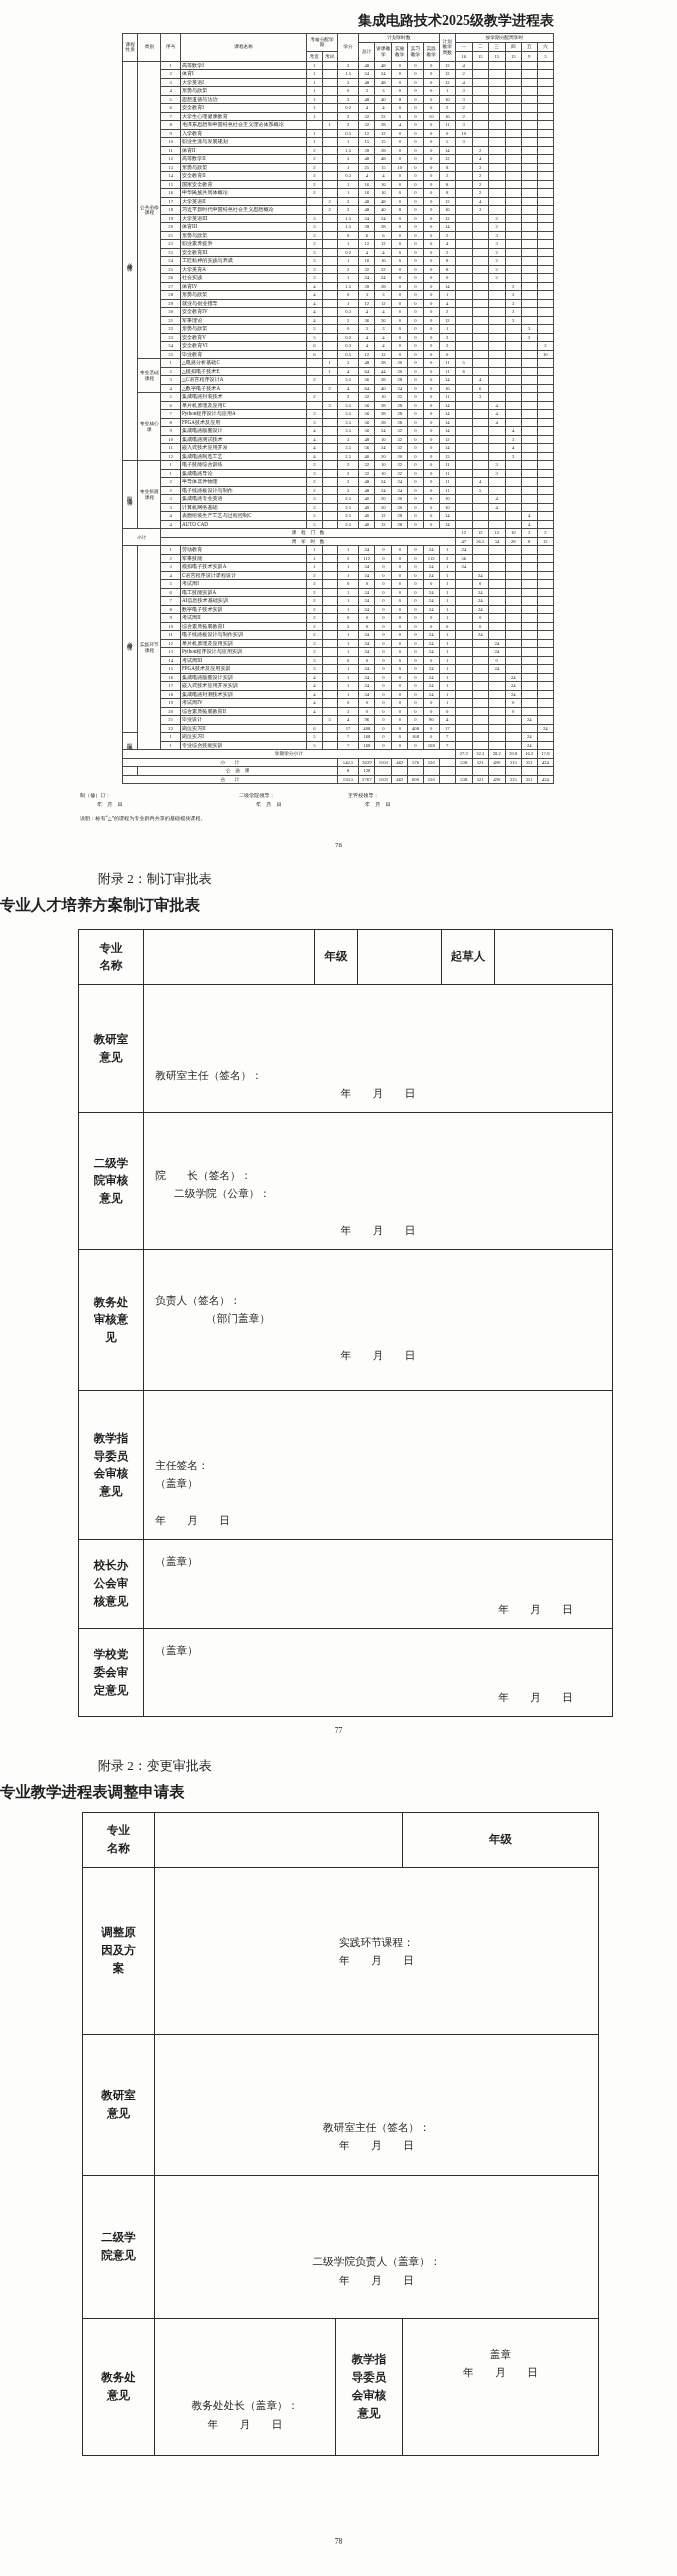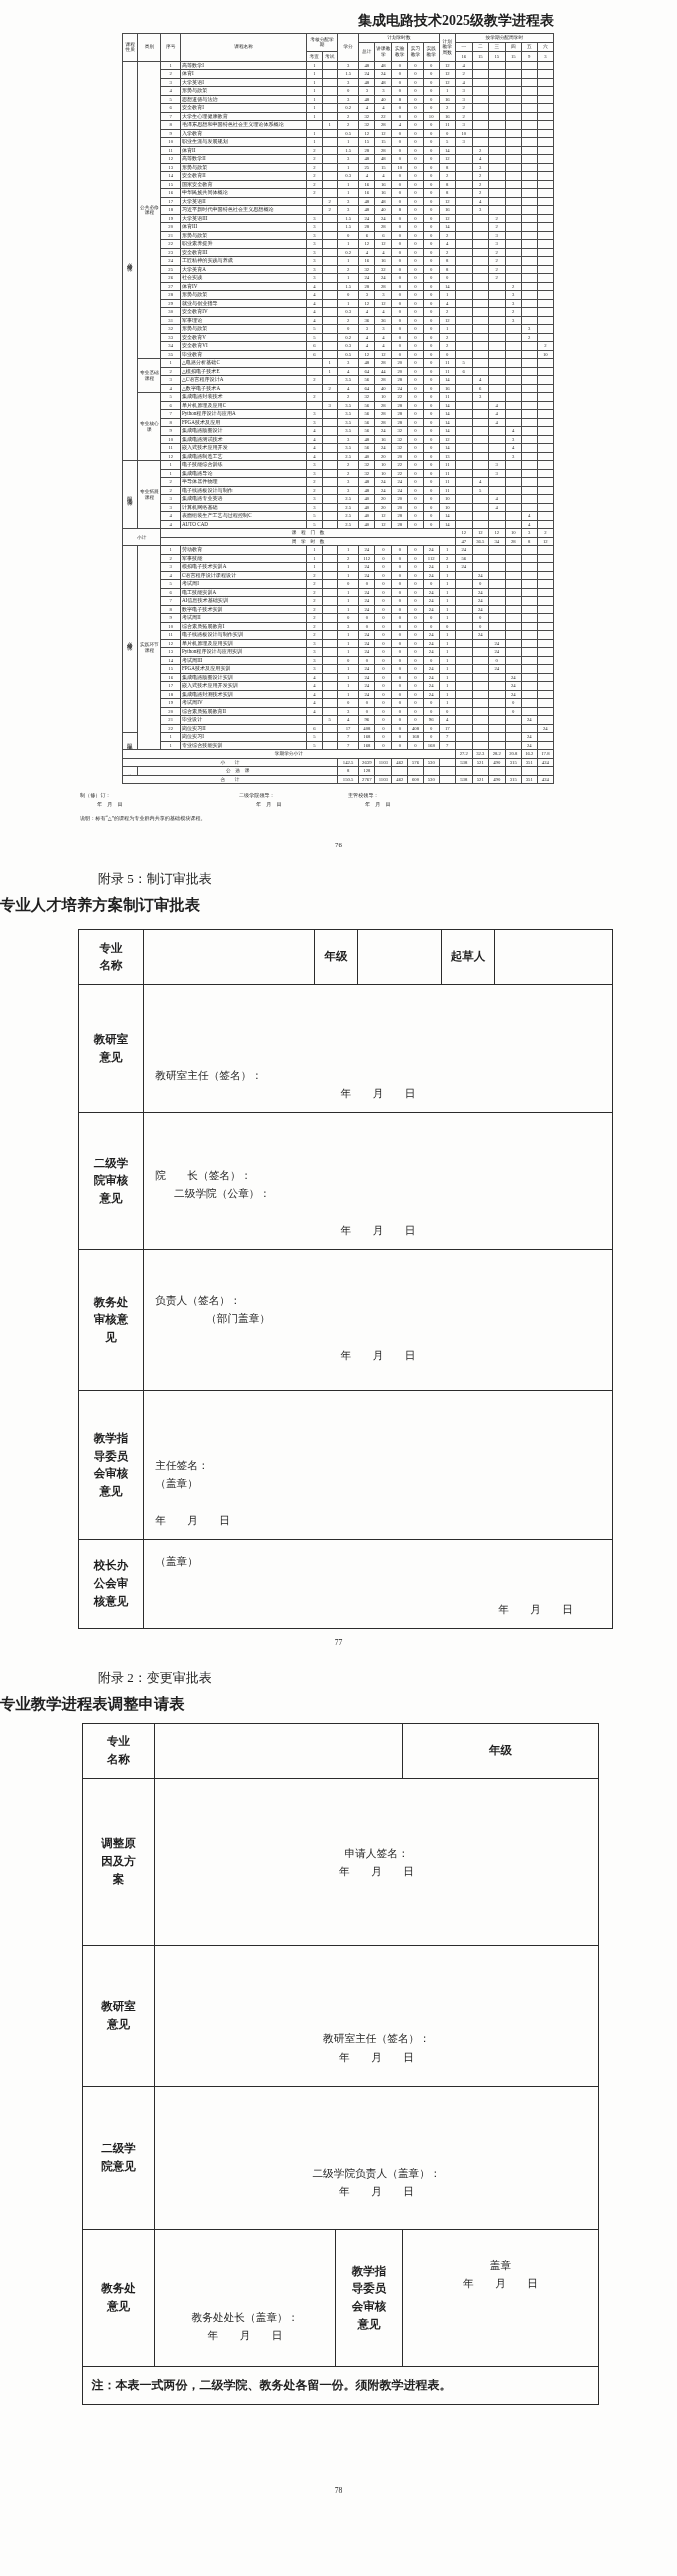--- a/index.html
+++ b/index.html
@@ -1736,21 +1736,21 @@
     <div class="date">年　月　日</div>
   </div>
   <div>
     <div>主管校领导：</div>
     <div class="date">年　月　日</div>
   </div>
 </div>
 <div class="note1">说明：标有“△”的课程为专业群内共享的基础模块课程。</div>
 <div class="pageno">76</div>
 
-<div class="apx-heading">附录 5：制订审批表</div>
+<div class="apx-heading">附录 2：制订审批表</div>
 <div class="form-title">专业人才培养方案制订审批表</div>
 
 <table id="form2" class="form">
   <colgroup>
     <col style="width:65px">
       <col style="width:171px">
       <col style="width:43px">
     <col style="width:84px">
       <col style="width:53px">
       <col style="width:118px">
@@ -1806,20 +1806,29 @@
       </tr>
       <tr>
         <td class="flabel">校长办
 公会审
 核意见</td>
         <td class="fcontent" colspan="5">
           <div class="fline al-l">（盖章）</div>
           <div class="fline al-r g2">年　　月　　日</div>
         </td>
       </tr>
+      <tr>
+        <td class="flabel">学校党
+委会审
+定意见</td>
+        <td class="fcontent" colspan="5">
+          <div class="fline al-l">（盖章）</div>
+          <div class="fline al-r g2">年　　月　　日</div>
+        </td>
+      </tr>
     </tbody>
 </table>
 <div class="pageno2">77</div>
 
 <div class="apx-heading">附录 2：变更审批表</div>
 <div class="form-title">专业教学进程表调整申请表</div>
 
 <table id="form3" class="form">
   <colgroup>
     <col style="width:72px">
@@ -1832,21 +1841,21 @@
       <td class="flabel">专业
 名称</td>
       <td class="fval" colspan="2"></td>
       <td class="flabel" style="border-left:0.9px solid #2b2b2b">年级</td>
     </tr>
   <tr>
         <td class="flabel">调整原
 因及方
 案</td>
         <td class="fcontent" colspan="3">
-          <div class="fline al-c">申请人签名：</div>
+          <div class="fline al-c">实践环节课程：</div>
           <div class="fline al-c">年　　月　　日</div>
         </td>
       </tr>
       <tr>
         <td class="flabel">教研室
 意见</td>
         <td class="fcontent" colspan="3">
           <div class="fline al-c">教研室主任（签名）：</div>
           <div class="fline al-c">年　　月　　日</div>
         </td>
@@ -1868,19 +1877,16 @@
         </td>
         <td class="flabel">教学指
 导委员
 会审核
 意见</td>
         <td class="fcontent c4" colspan="1">
           <div class="fline al-c">盖章</div>
           <div class="fline al-c">年　　月　　日</div>
         </td>
       </tr>
-      <tr>
-        <td colspan="4" class="fnote">注：本表一式两份，二级学院、教务处各留一份。须附教学进程表。</td>
-      </tr>
     </tbody>
 </table>
 <div class="pageno3">78</div>
 
 
 </body></html>

